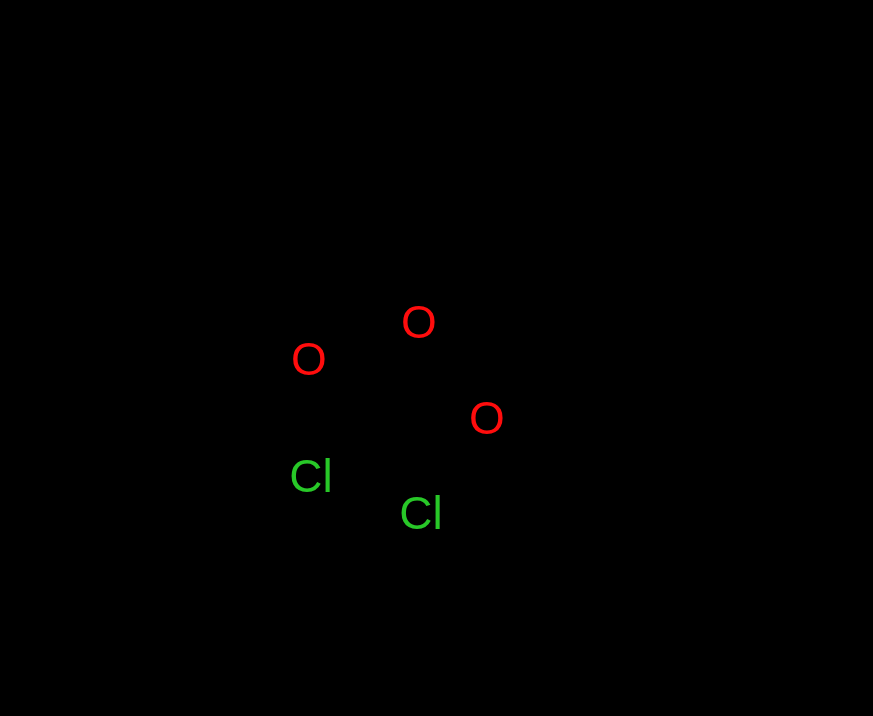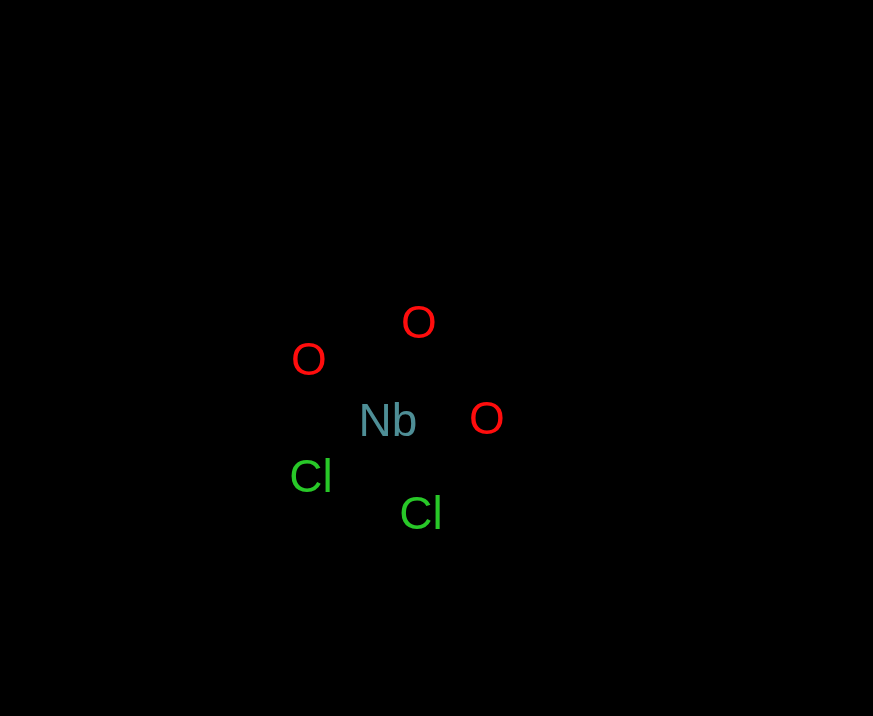--- a/index.html
+++ b/index.html
@@ -25,17 +25,16 @@
     white-space: nowrap;
     user-select: none;
   }
 </style>
 </head>
 <body>
 
 <div class="canvas">
   <span class="atom" style="left: 419px; top: 322px; color: rgb(255, 13, 13);">O</span>
   <span class="atom" style="left: 309px; top: 359px; color: rgb(255, 13, 13);">O</span>
-  <span class="atom" style="left: 388px; top: 420px; color: rgb(78, 142, 150);">Nb</span>
   <span class="atom" style="left: 487px; top: 418px; color: rgb(255, 13, 13);">O</span>
   <span class="atom" style="left: 311px; top: 476px; color: rgb(40, 200, 40);">Cl</span>
   <span class="atom" style="left: 421px; top: 513px; color: rgb(40, 200, 40);">Cl</span>
 </div>
 
 </body></html>

